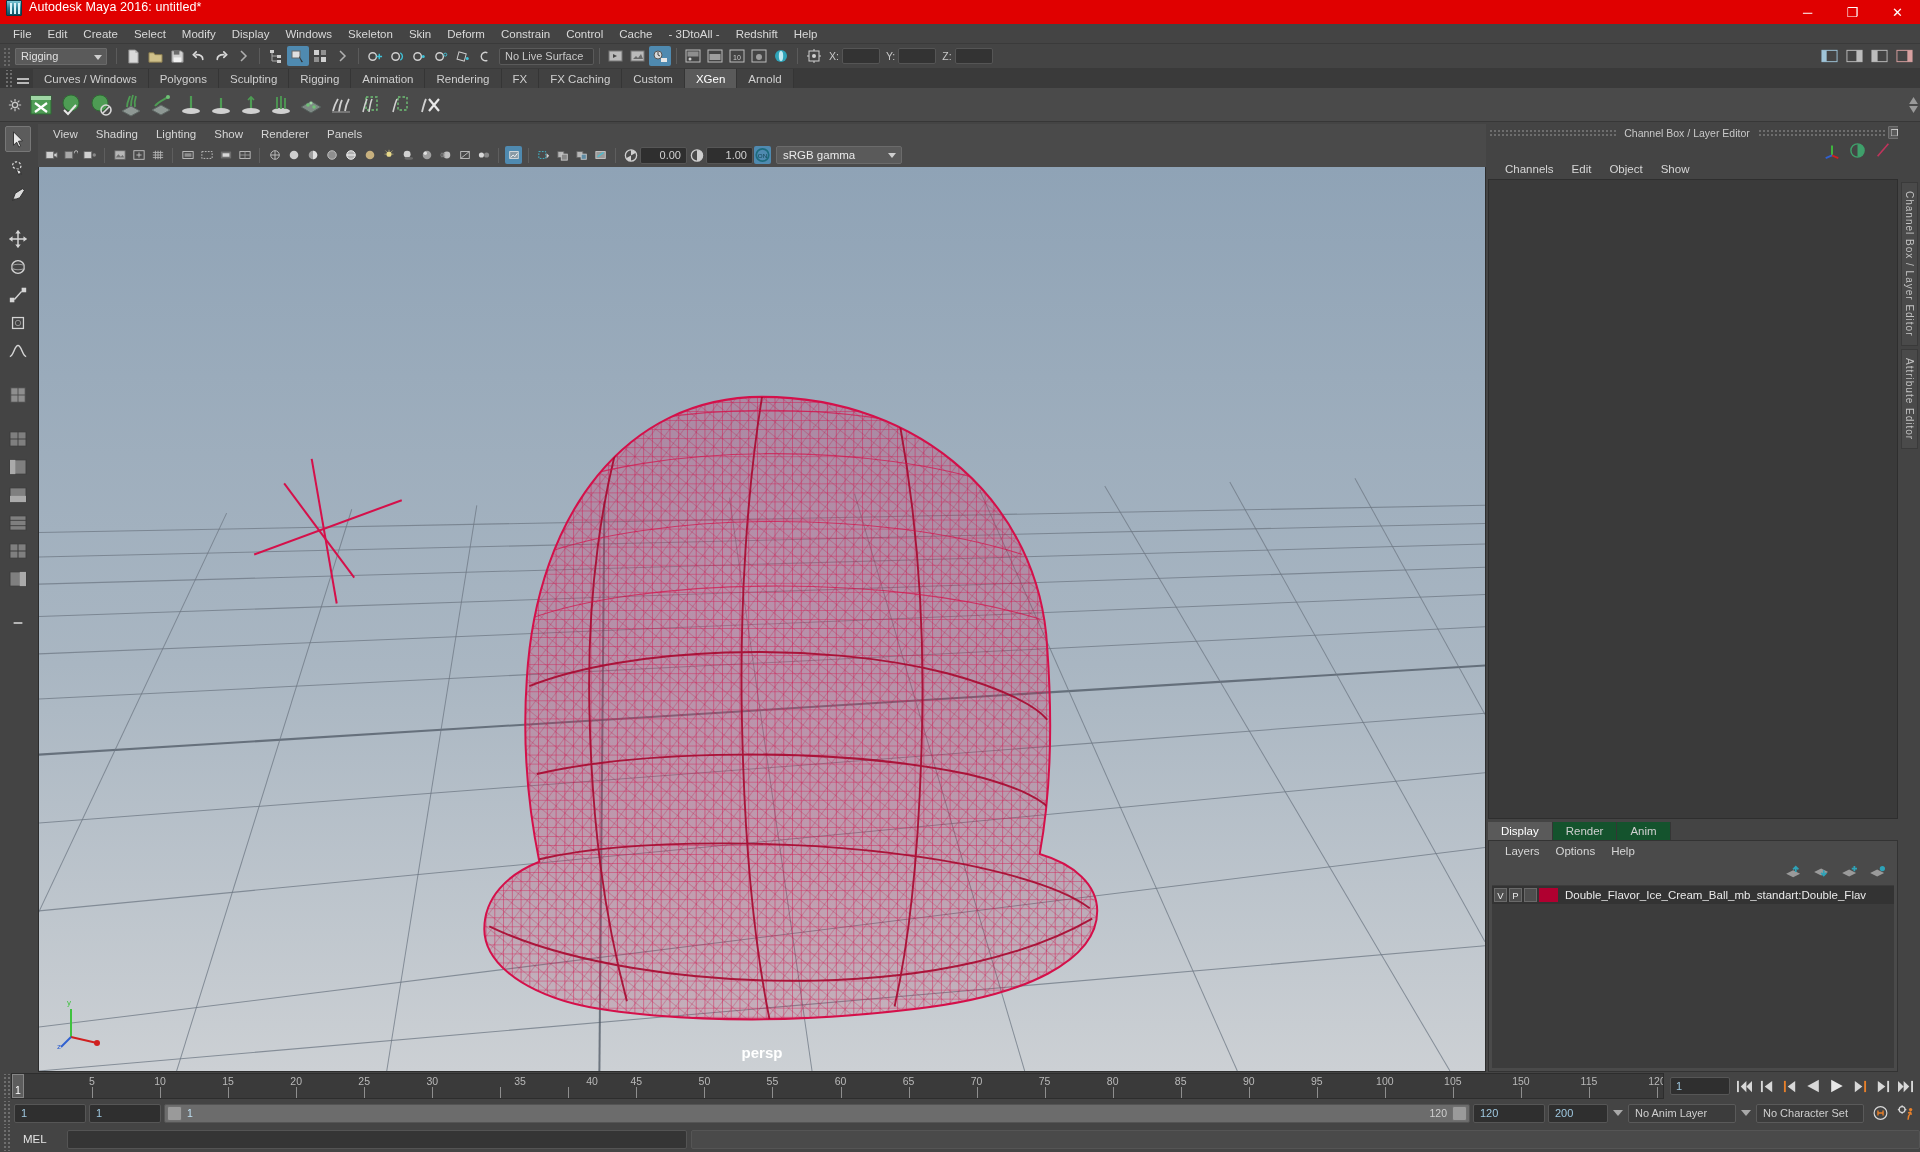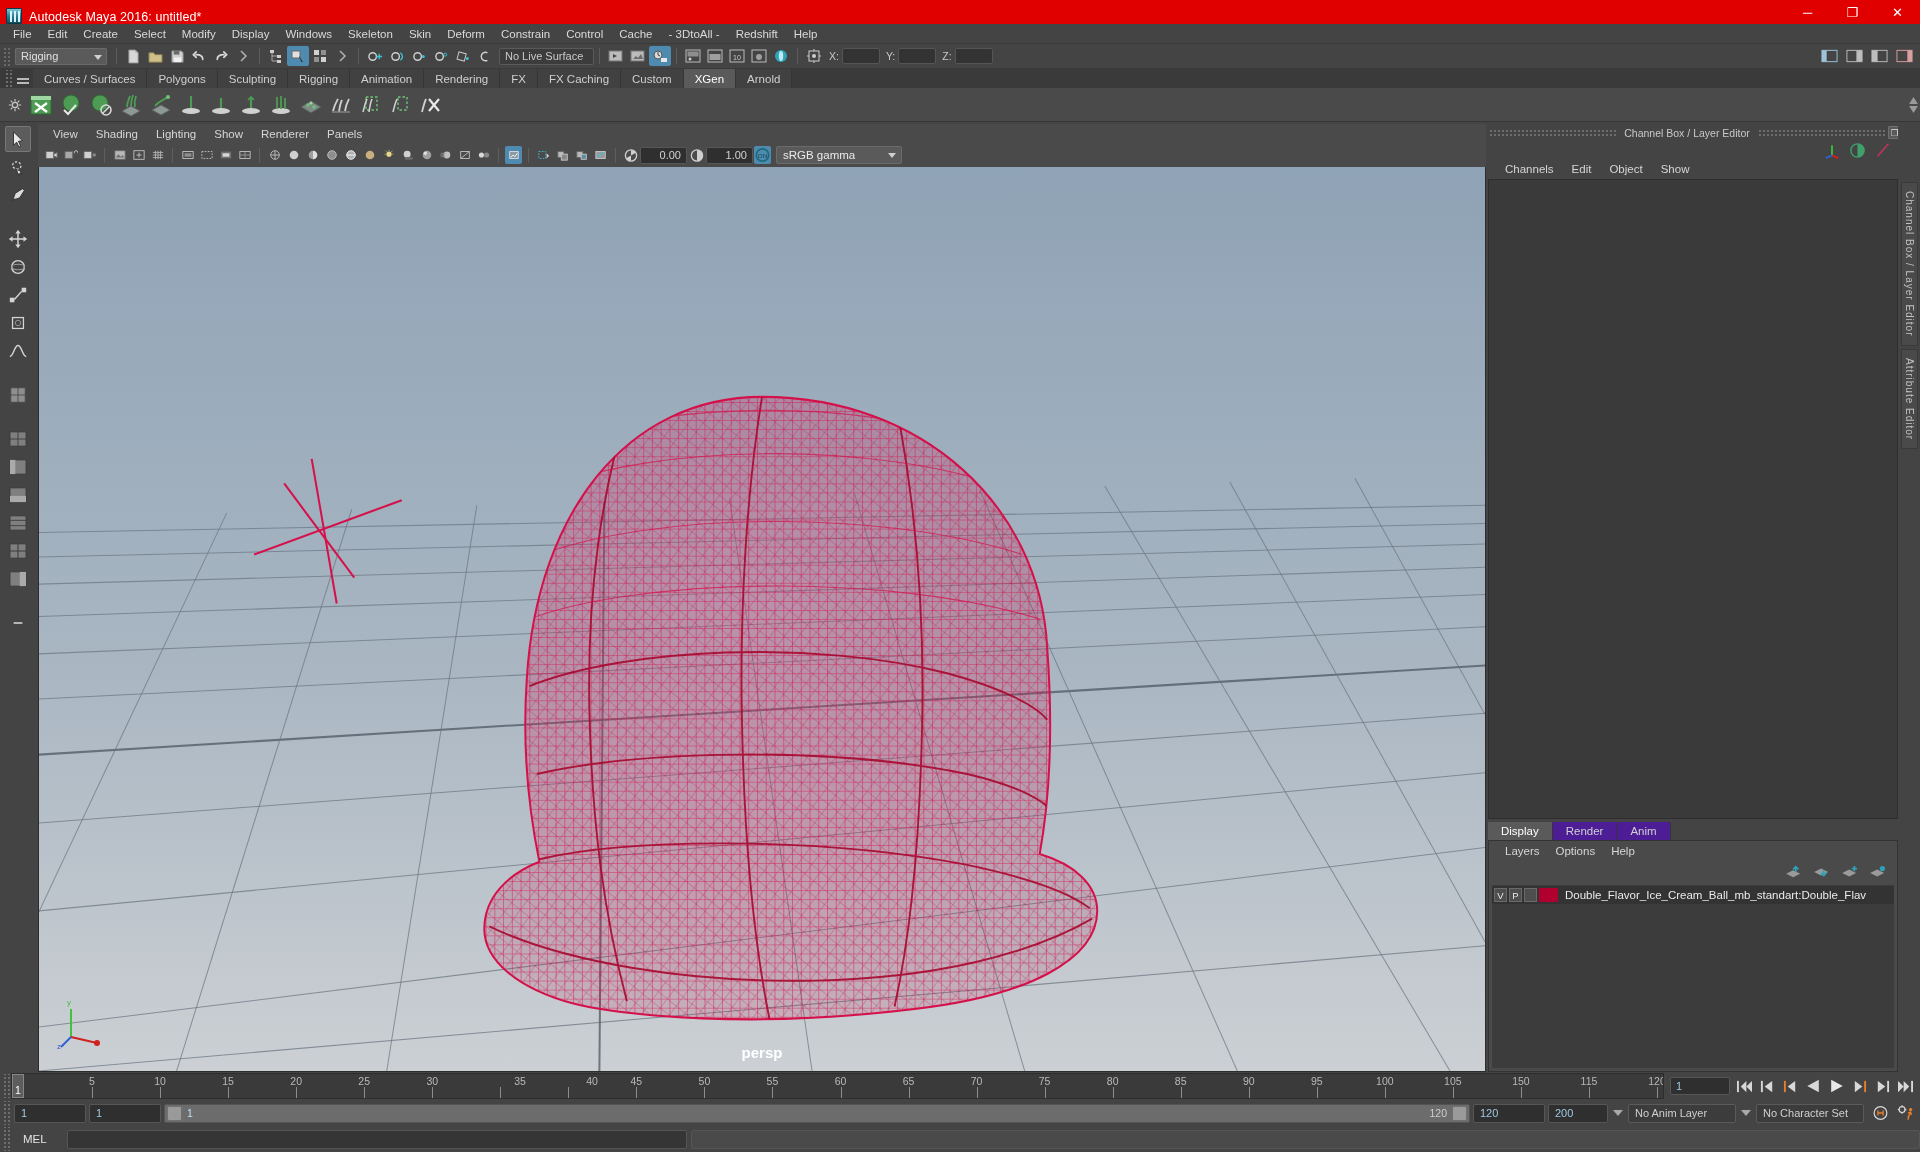--- a/index.html
+++ b/index.html
@@ -8,21 +8,21 @@
     background: #444444;
     font-family: "Liberation Sans", sans-serif;
     overflow: hidden;
     -webkit-font-smoothing: antialiased;
   }
   .app { width: 1920px; height: 1152px; display: flex; flex-direction: column; background: #444; }
 
   
   .titlebar {
     height: 24px; background: #e00000; color: #ffffff;
-    display: flex; align-items: flex-end; flex: 0 0 24px;
+    display: flex; align-items: flex-start; flex: 0 0 24px;
   }
   .titlebar .app-icon {
     width: 16px; height: 16px; margin: 0 7px 0 6px; flex: 0 0 16px;
     background: linear-gradient(180deg,#7ec8d8 0%, #2a7f95 50%, #0d4f60 100%);
     border: 1px solid #0a3a47; border-radius: 1px; position: relative;
   }
   .titlebar .app-icon::after{
     content:""; position:absolute; left:3px; top:2px; width:2px; height:11px;
     background:#d8f2f8; box-shadow: 4px 0 0 #d8f2f8, 8px 0 0 #d8f2f8;
   }
@@ -131,21 +131,21 @@
      background-image: radial-gradient(#6d6d6d 1px, transparent 1px);
      background-size:4px 4px;}
   .rc-title{ color:#c9c9c9;font-size:10.5px;padding:0 8px;white-space:nowrap;}
   .rc-winbtn{width:13px;height:13px;background:#5a5a5a;border:1px solid #717171;margin-left:3px;display:flex;align-items:center;justify-content:center;color:#e0e0e0;font-size:9px;border-radius:1px;}
   .cb-menubar{ height:20px;display:flex;align-items:center;flex:0 0 20px;padding-left:10px;}
   .cb-menubar .cm{color:#d6d6d6;font-size:11.5px;padding:0 9px;}
   .cb-iconrow{height:18px;display:flex;align-items:center;justify-content:flex-end;padding-right:28px;gap:8px;flex:0 0 18px;}
   .channelbox-body{ flex:1 1 auto; background:#3a3a3a; border:1px solid #2e2e2e; margin:0 22px 0 2px; min-height:0;}
   .layer-editor{ flex:0 0 250px; display:flex;flex-direction:column; margin:3px 22px 0 2px;}
   .le-tabs{height:18px;display:flex;align-items:flex-end;flex:0 0 18px;}
-  .le-tab{height:18px;padding:0 13px;font-size:11.5px;color:#cfcfcf;display:flex;align-items:center;background:#4c1d95;border-right:1px solid #353535;}
+  .le-tab{height:18px;padding:0 13px;font-size:11.5px;color:#cfcfcf;display:flex;align-items:center;background:#14532d;border-right:1px solid #353535;}
   .le-tab.active{background:#5a5a5a;color:#fff;}
   .le-body{flex:1 1 auto;background:#4a4a4a;border:1px solid #333;display:flex;flex-direction:column;min-height:0;}
   .le-menubar{height:20px;display:flex;align-items:center;flex:0 0 20px;padding-left:8px;}
   .le-menubar .lm{color:#d6d6d6;font-size:11.5px;padding:0 8px;}
   .le-btnrow{height:22px;display:flex;align-items:center;justify-content:flex-end;padding-right:10px;gap:10px;flex:0 0 22px;}
   .le-list{flex:1 1 auto;background:#3c3c3c;margin:2px 3px 3px 3px;min-height:0;padding-top:1px;}
   .layer-row{height:18px;display:flex;align-items:center;background:#333333;gap:2px;padding-left:2px;}
   .lr-box{width:13px;height:14px;background:#4e4e4e;border:1px solid #6a6a6a;color:#e8e8e8;font-size:9.5px;display:flex;align-items:center;justify-content:center;}
   .lr-swatch{width:19px;height:14px;}
   .lr-name{color:#eaeaea;font-size:11.5px;margin-left:5px;white-space:nowrap;overflow:hidden;}
@@ -423,21 +423,21 @@
           </svg>
       </div>
     </div>
   </div>
 
   <div class="shelftabs">
     <div class="shelf-grip"></div>
     <div class="shelf-hamb">
         <i></i>
       </div>
-    <div class="shelftab">Curves / Surfaces</div>
+    <div class="shelftab">Curves / Windows</div>
     <div class="shelftab">Polygons</div>
     <div class="shelftab">Sculpting</div>
     <div class="shelftab">Rigging</div>
     <div class="shelftab">Animation</div>
     <div class="shelftab">Rendering</div>
     <div class="shelftab">FX</div>
     <div class="shelftab">FX Caching</div>
     <div class="shelftab">Custom</div>
     <div class="shelftab active">XGen</div>
     <div class="shelftab">Arnold</div>

